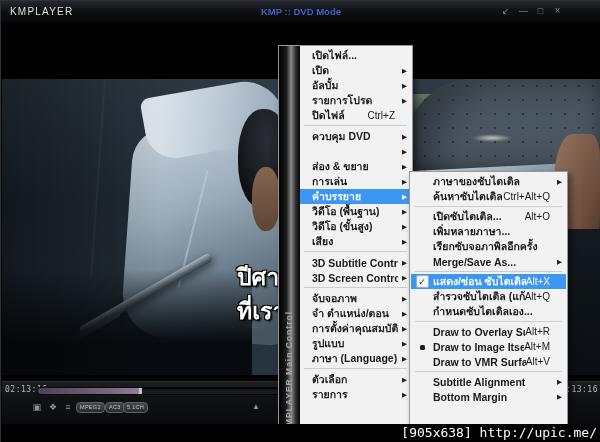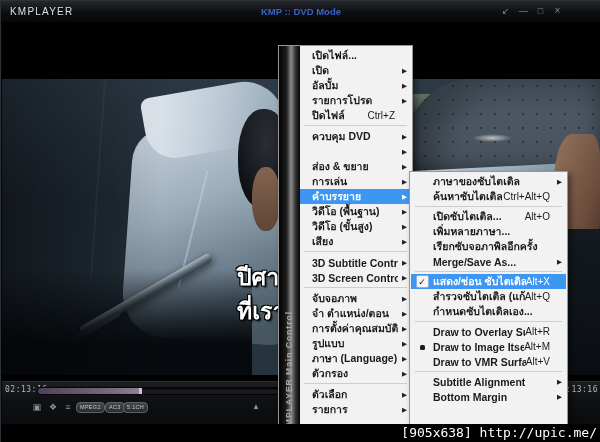--- a/index.html
+++ b/index.html
@@ -278,25 +278,20 @@
         <div class="mi">
           <span class="lbl">รูปแบบ</span>
           <span class="sp"></span>
           <span class="arr">▶</span>
         </div>
         <div class="mi">
           <span class="lbl">ภาษา (Language)</span>
           <span class="sp"></span>
           <span class="arr">▶</span>
         </div>
-        <div class="mi">
-          <span class="lbl">ตัวกรอง</span>
-          <span class="sp"></span>
-          <span class="arr">▶</span>
-        </div>
         <div class="msep"></div>
         <div class="mi">
           <span class="lbl">ตัวเลือก</span>
           <span class="sp"></span>
           <span class="arr">▶</span>
         </div>
         <div class="mi">
           <span class="lbl">รายการ</span>
           <span class="sp"></span>
           <span class="arr">▶</span>

